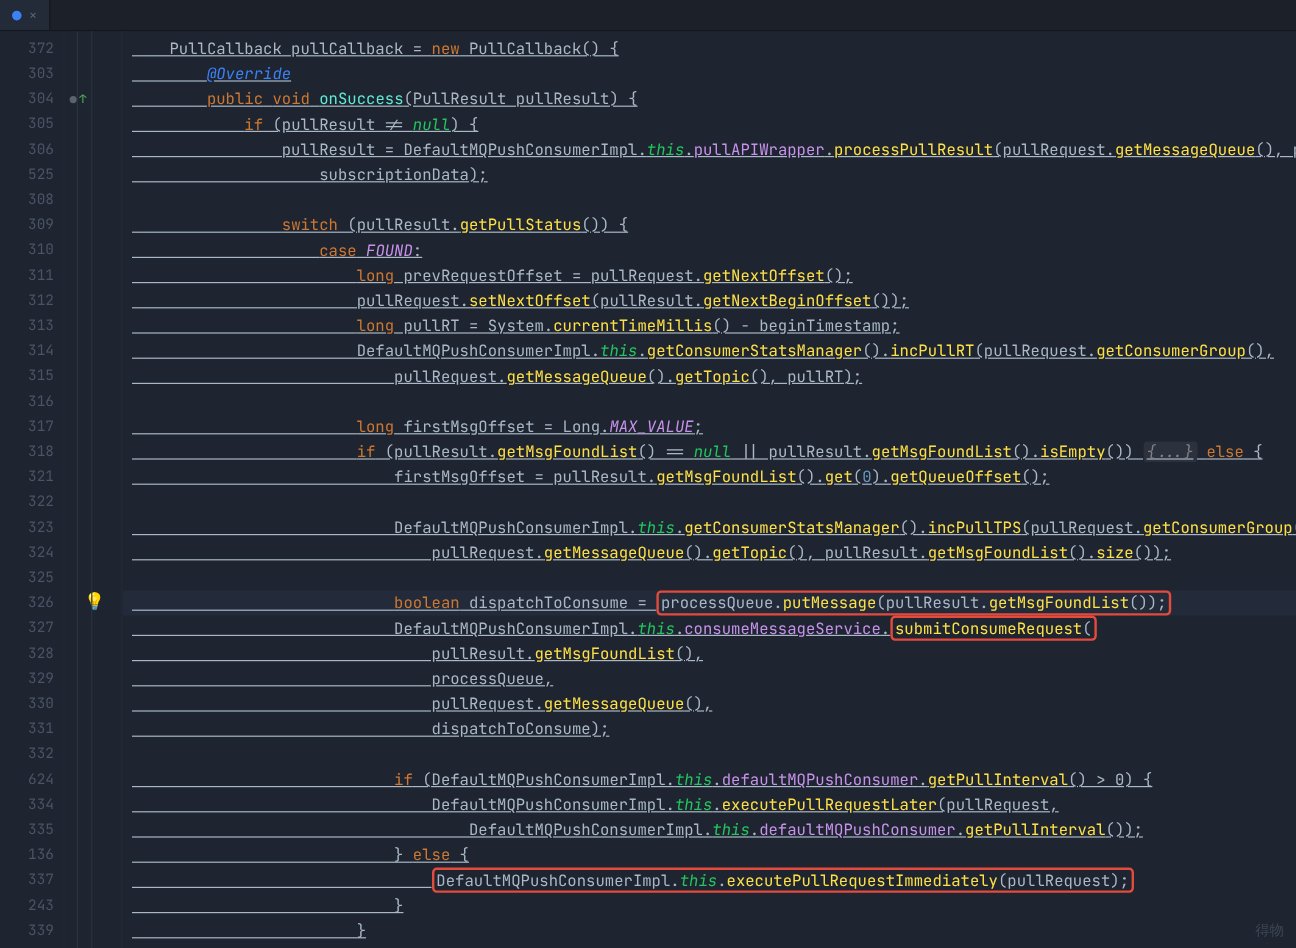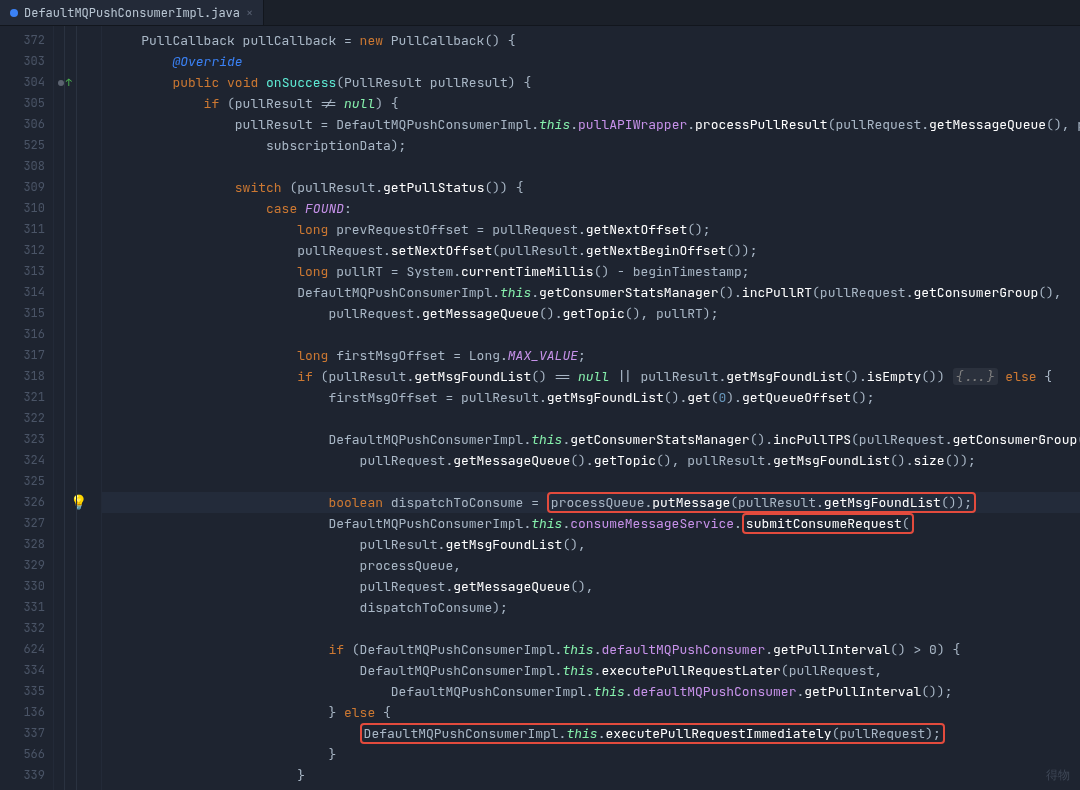--- a/index.html
+++ b/index.html
@@ -35,28 +35,28 @@
     border-right:1px solid #232a38;
   }
   .fold-line {
     position:absolute; left:10px; top:0; bottom:0; width:1px; background:#2a3240;
   }
   .fold-line2 { left:22px; }
   .lightbulb { color:#f0c419; font-size:14px; padding-left:16px; }
   .up-arrow { color:#4caf50; font-size:10px; padding-left:2px; display:inline-block; }
   .circle-marker { width:6px; height:6px; border-radius:50%; background:#5c6370; display:inline-block; margin-left:4px; vertical-align:middle;}
   .code {
-    flex:1; padding:4px 0; line-height:21px; white-space:pre; overflow:hidden;
+    flex:1; padding:4px 0; line-height:21px; white-space:pre; overflow:hidden;text-decoration:underline;
   }
   .code-line { height:21px; padding-left:8px; }
   .hl-line { background:#232b3a; }
   
   .kw { color:#cc7832; }          
-  .kw-it { color:#86efac; font-style:italic; }        
-  .method { color:#ffffff; }      
+  .kw-it { color:#22c55e; font-style:italic; }        
+  .method { color:#fde047; }      
   .methoddef { color:#5eead4; }   
   .field { color:#c792ea; }       
   .const { color:#c792ea; font-style:italic;text-align:right; }
   .num { color:#6897bb; }         
   .ann { color:#3b82f6; font-style:italic; }
   .fold { color:#808080; background:#2b313d; border-radius:3px; padding:0 3px; font-style:italic;}
   .red-box {
     border:2px solid #e34b3d; border-radius:4px; padding:0 2px;
     display:inline-block; line-height:17px;
   }
@@ -64,21 +64,20 @@
     position:absolute; right:10px; bottom:6px; color:#3e4756; font-size:12px;
     font-family: sans-serif;
   }
 </style>
 </head>
 <body>
 
 <div class="tab-bar">
   <div class="tab">
     <span class="dot"></span>
-    <span>DefaultMQPushConsumerImpl.java</span>
     <span class="close">×</span>
   </div>
 </div>
 
 <div class="editor">
   <div class="gutter" id="gutter">
       <div>372</div>
       <div>303</div>
       <div>304</div>
       <div>305</div>
@@ -105,21 +104,21 @@
       <div>328</div>
       <div>329</div>
       <div>330</div>
       <div>331</div>
       <div>332</div>
       <div>624</div>
       <div>334</div>
       <div>335</div>
       <div>136</div>
       <div>337</div>
-      <div>566</div>
+      <div>243</div>
       <div>339</div>
     </div>
   <div class="gutter2" id="gutter2">
     <div class="fold-line"></div>
       <div class="fold-line fold-line2"></div>
   <div style="height: 21px;"></div>
       <div style="height: 21px;"></div>
       <div style="height: 21px;"><span class="circle-marker"></span><span class="up-arrow">↑</span></div>
       <div style="height: 21px;"></div>
       <div style="height: 21px;"></div>

